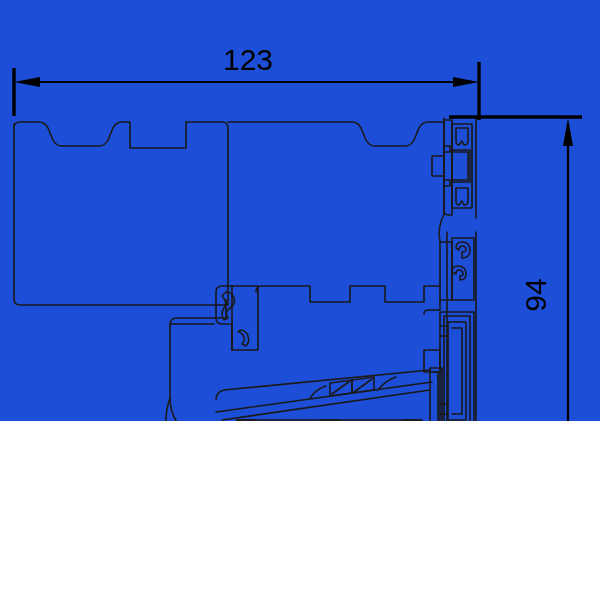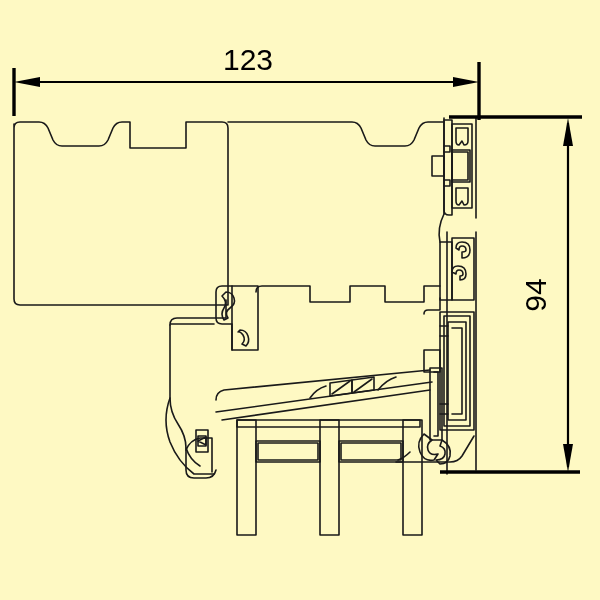--- a/index.html
+++ b/index.html
@@ -7,22 +7,22 @@
     margin: 0;
     padding: 0;
     background: #ffffff;
   }
   body {
     font-family: "Liberation Sans", sans-serif;
   }
   #drawing-root {
     position: relative;
     width: 600px;
-    height: 600px;
-    background: #fef9c3;
+    height: 421px;
+    background: #1d4ed8;
     overflow: hidden;
     text-decoration: underline;
   }
   #drawing-svg {
     display: block;
     width: 600px;
     height: 600px;
   }
   .dim-text {
     font-family: "Liberation Sans", sans-serif;

